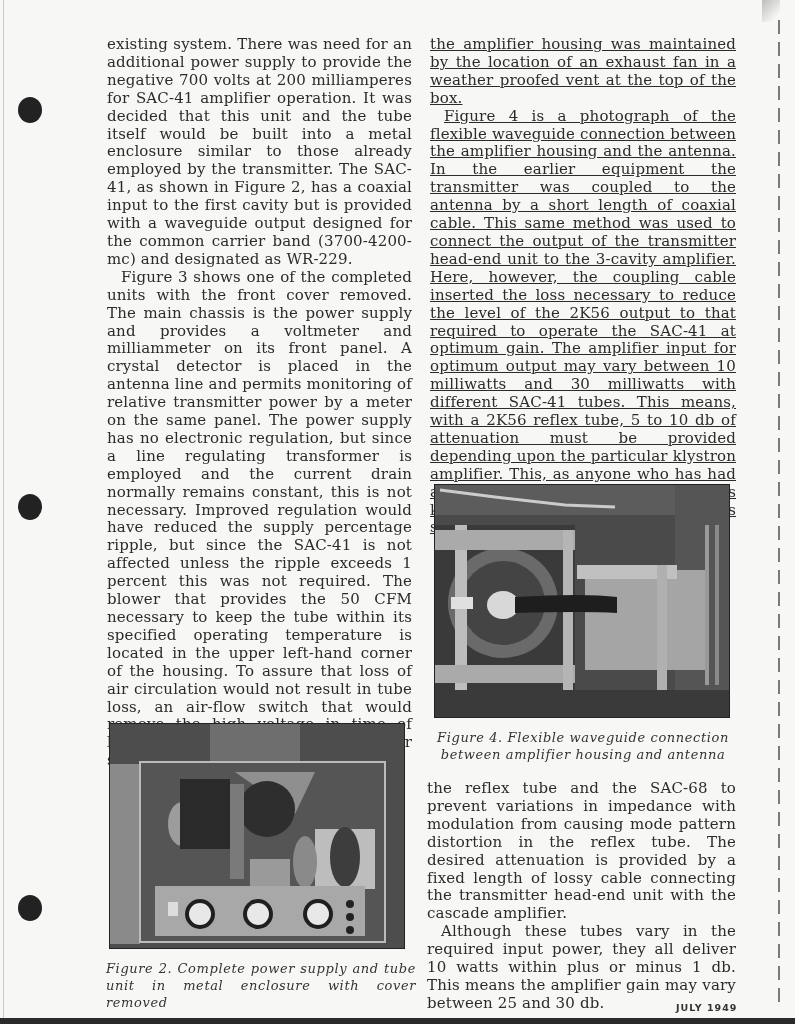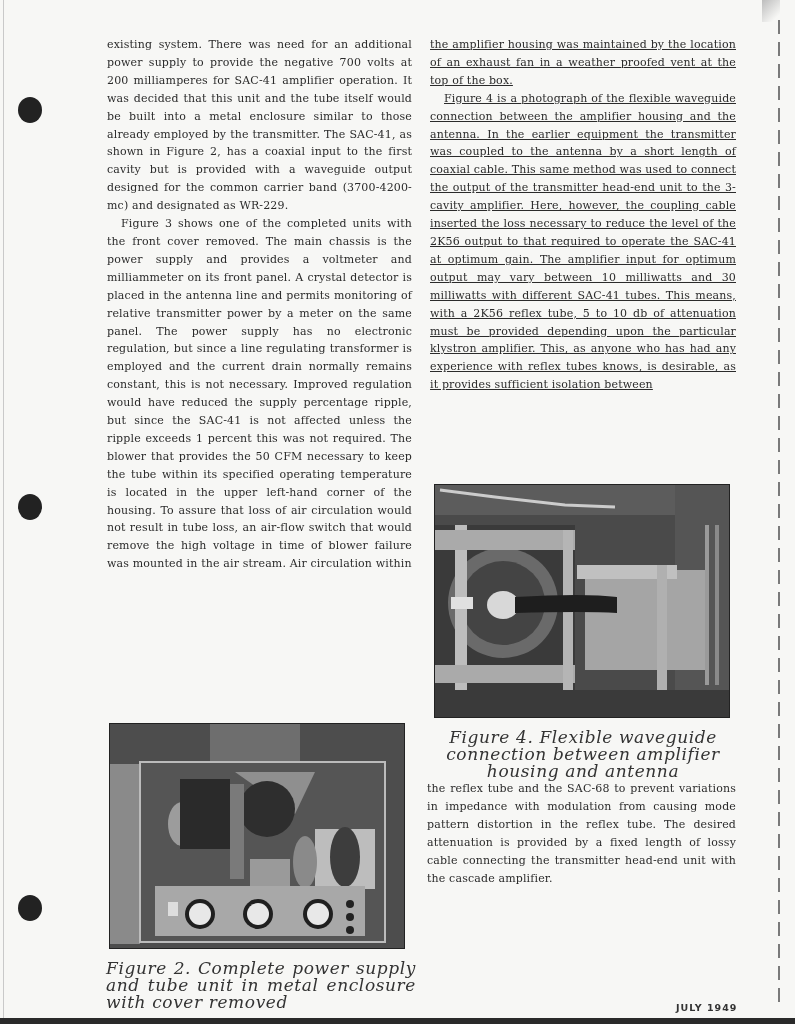--- a/index.html
+++ b/index.html
@@ -22,35 +22,35 @@
     background: linear-gradient(135deg, #bdbdbd 0%, #f7f7f5 80%);
   }
   .bottom-bar {
     position: absolute; left: 0; top: 1018px; width: 795px; height: 6px; background: #2a2a2a;
   }
   .punch-hole {
     position: absolute; left: 18px; width: 24px; height: 26px; border-radius: 50%;
     background: #222;
   }
   .col {
-    position: absolute; font-size: 11px; line-height: 17.9px;
+    position: absolute; font-size: 15px; line-height: 17.9px;
     text-align: justify; letter-spacing: 0.15px;
   }
   .col p { margin: 0; }
   .col p.indent { text-indent: 14px; }
   #col-left { left: 107px; top: 36px; width: 305px; }
   #col-right-top { left: 430px; top: 36px; width: 306px; text-decoration: underline; }
   #col-right-bottom { left: 427px; top: 780px; width: 309px; }
   .figure {
     position: absolute; background: #3c3c3c; border: 1px solid #222; overflow: hidden;
   }
   #fig4 { left: 434px; top: 484px; width: 294px; height: 232px; }
   #fig3 { left: 109px; top: 723px; width: 294px; height: 224px; }
   .caption {
-    position: absolute; font-style: italic; font-size: 17px; line-height: 17px;
+    position: absolute; font-style: italic; font-size: 13px; line-height: 17px;
     color: #333; letter-spacing: 0.6px;
   }
   #cap4 { left: 434px; top: 729px; width: 298px; text-align: center; }
   #cap3 { left: 106px; top: 960px; width: 310px; text-align: justify; }
   .folio {
     position: absolute; top: 1002px; font-family: "DejaVu Sans", "Liberation Sans", sans-serif;
     font-weight: bold; font-size: 9.5px; letter-spacing: 1px; color: #333;
   }
   #page-number { left: 90px; margin-top: 44px; }
   #issue-date { left: 676px; }
@@ -98,20 +98,21 @@
     <path d="M80 112 Q150 108 182 112 L182 128 Q150 126 80 128 Z" fill="#1e1e1e"></path>
     <rect x="16" y="112" width="22" height="12" fill="#e0e0e0"></rect>
     <path d="M5 5 L60 12 L130 20 L180 22" stroke="#ccc" stroke-width="3" fill="none"></path>
     <rect x="0" y="205" width="294" height="27" fill="#3a3a3a"></rect>
   </svg>
 </div>
 <div class="caption" id="cap4">Figure 4. Flexible waveguide connection between amplifier housing and antenna</div>
 
 <div class="col" id="col-right-bottom">
   <p>the reflex tube and the SAC-68 to prevent variations in impedance with modulation from causing mode pattern distortion in the reflex tube. The desired attenuation is provided by a fixed length of lossy cable connecting the transmitter head-end unit with the cascade amplifier.</p>
+  <p class="indent">Although these tubes vary in the required input power, they all deliver 10 watts within plus or minus 1 db. This means the amplifier gain may vary between 25 and 30 db.</p>
 </div>
 
 <div class="figure" id="fig3">
   <svg width="294" height="224" viewBox="0 0 294 224">
     <rect width="294" height="224" fill="#4d4d4d"></rect>
     <rect x="100" y="0" width="90" height="40" fill="#6e6e6e"></rect>
     <rect x="0" y="40" width="30" height="180" fill="#8a8a8a"></rect>
     <rect x="30" y="38" width="245" height="180" fill="#555" stroke="#bbb" stroke-width="2"></rect>
     <path d="M125 48 L205 48 L185 90 Z" fill="#8f8f8f"></path>
     <ellipse cx="72" cy="100" rx="14" ry="22" fill="#9c9c9c"></ellipse>

